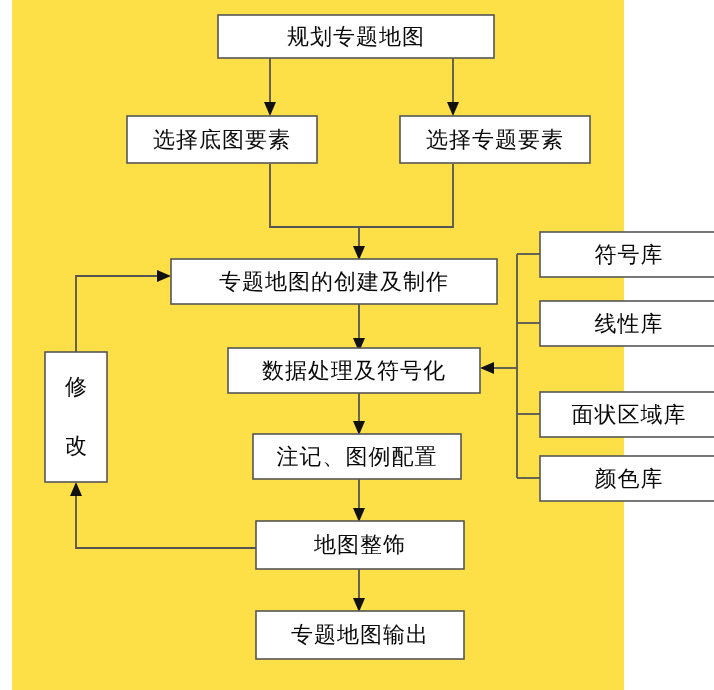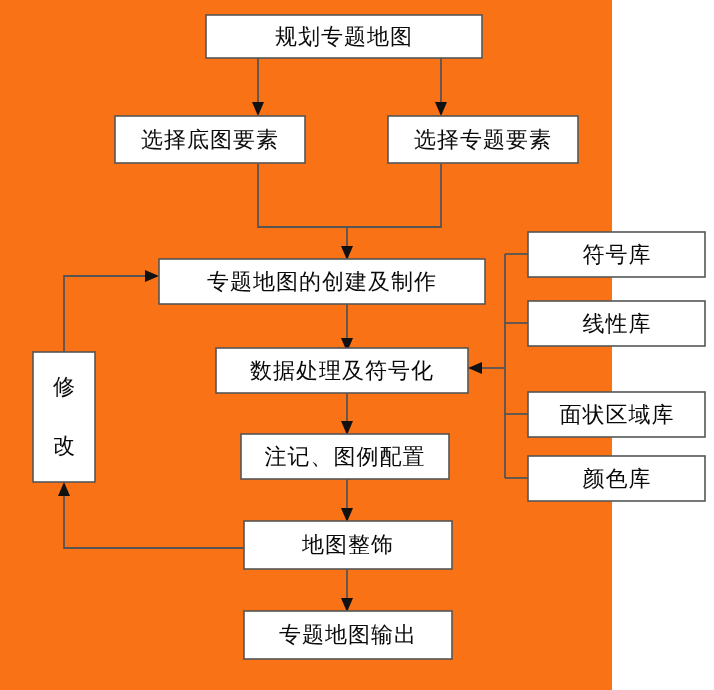--- a/index.html
+++ b/index.html
@@ -10,21 +10,22 @@
   body {
     width: 714px;
     height: 690px;
     font-family: "Liberation Sans", "DejaVu Sans", sans-serif;
     overflow: hidden;
   }
   #flowchart-root {
     position: relative;
     width: 612px;
     height: 690px;
-    background: #f97316;
+    background: #fde047;
+    margin-left: 12px;
   }
   svg#flow-svg {
     display: block;
     width: 714px;
     height: 690px;
   }
   .node-box {
     fill: #ffffff;
     stroke: #555555;
     stroke-width: 1.6;

